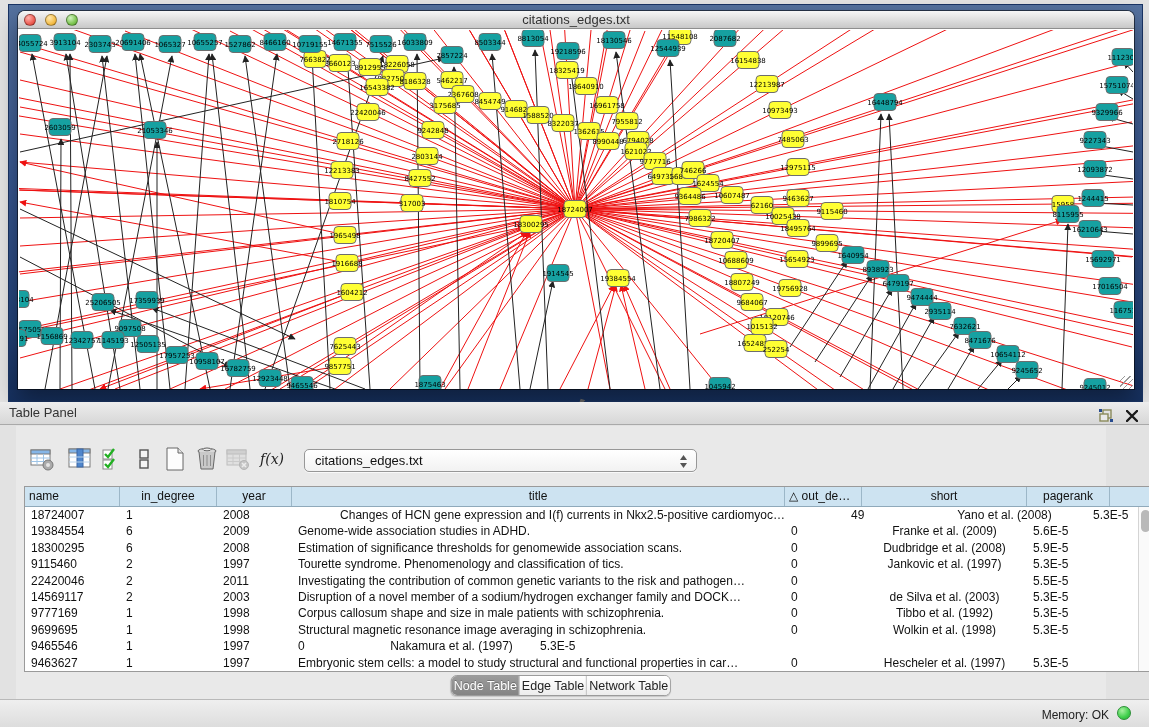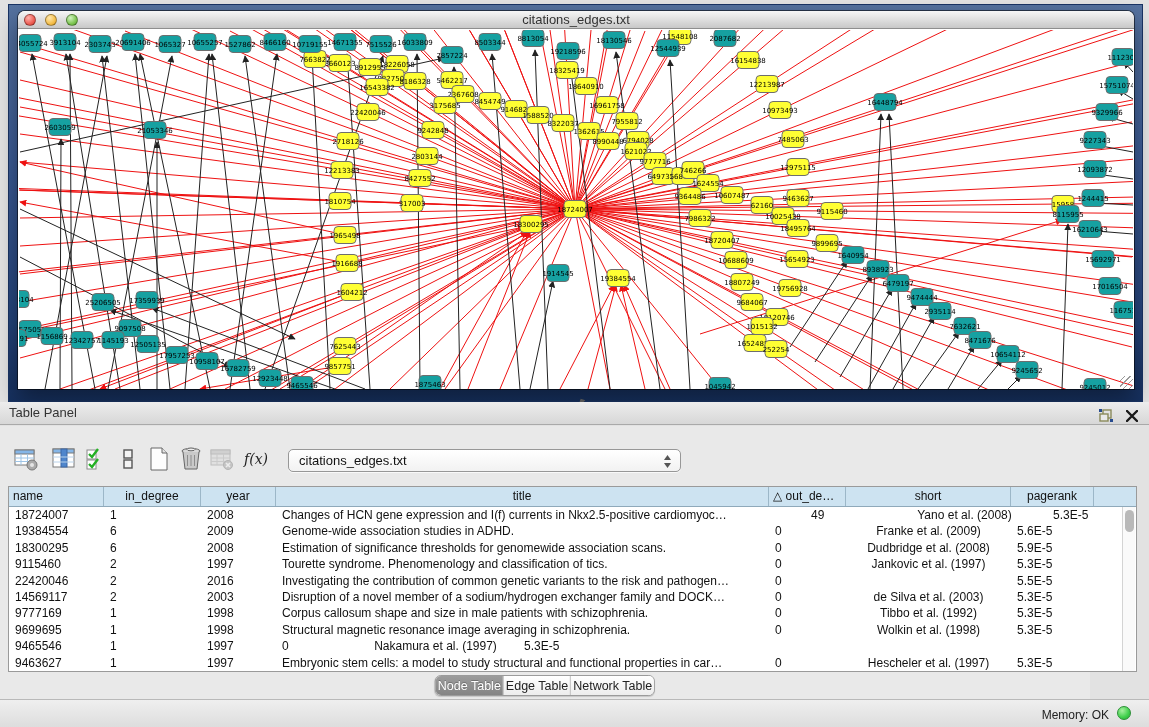--- a/index.html
+++ b/index.html
@@ -20,21 +20,21 @@
   .grip{position:absolute;right:1px;bottom:0;width:13px;height:13px;
     background:repeating-linear-gradient(135deg,transparent 0 3px,#9a9a9a 3px 4px)}
   .cursor{position:absolute;left:571px;top:396px;width:0;height:0;border-left:5px solid #555;
     border-right:5px solid transparent;border-bottom:9px solid transparent;transform:rotate(18deg)}
   
   .tphead{position:absolute;left:0;top:402px;width:1149px;height:23px;
     background:linear-gradient(#ededed,#d7d7d7);border-bottom:1px solid #a9a9a9;
     font-size:13px;line-height:22px;color:#333;padding-left:9px}
   .tphead .ficon{position:absolute;right:36px;top:5px}
   .tphead .xicon{position:absolute;right:11px;top:5px;cursor:default}
-  .tpbody{position:absolute;left:0;top:426px;width:1090px;height:273px;background:#e9e9e9}
+  .tpbody{position:absolute;left:16px;top:426px;width:1090px;height:273px;background:#e9e9e9}
   .toolbtn{position:absolute;top:20px;width:26px;height:26px;display:inline-block}
   .combo{position:absolute;left:288px;top:23px;width:393px;height:23px;border:1px solid #979797;
     border-radius:5px;background:linear-gradient(#ffffff,#f2f2f2);font-size:13px;line-height:21px;
     color:#111;padding-left:10px;box-shadow:0 1px 0 rgba(255,255,255,.7)}
   .combo .steppers{position:absolute;right:8px;top:4px}
   
   .dtable{position:absolute;left:8px;top:60px;width:1129px;height:186px;background:#fff;border:1px solid #9a9a9a}
   .thead{display:flex;height:20px;background:#cde3f1;border-bottom:1px solid #8fa9ba}
   .th{font-size:12px;line-height:19px;color:#111;border-right:1px solid #9cb7c8;overflow:hidden;white-space:nowrap;padding:0 4px;flex:0 0 auto}
   .tbody{position:absolute;left:0;top:20px;width:1114px;height:164px;overflow:hidden}
@@ -672,21 +672,21 @@
         <div class="th" style="width: 493px; text-align: center;">title</div>
         <div class="th" style="width: 77px; text-align: left;">△ out_de…</div>
         <div class="th" style="width: 165px; text-align: center;">short</div>
         <div class="th" style="width: 83px; text-align: center;">pagerank</div>
       </div>
     <div class="tbody">
         <div class="tr">
           <div class="td" style="width: 95px; text-align: left;">18724007</div>
           <div class="td" style="width: 97px; text-align: left;">1</div>
           <div class="td" style="width: 75px; text-align: left;">2008</div>
-          <div class="td" style="width: 493px; text-align: left;">Changes of HCN gene expression and I(f) currents in Nkx2.5-positive cardiomyoc…</div>
+          <div class="td" style="width: 493px; text-align: center; margin-left: 24px;">Changes of HCN gene expression and I(f) currents in Nkx2.5-positive cardiomyoc…</div>
           <div class="td" style="width: 77px; text-align: left; margin-left: 36px;">49</div>
           <div class="td" style="width: 165px; text-align: center;">Yano et al. (2008)</div>
           <div class="td" style="width: 83px; text-align: left;">5.3E-5</div>
         </div>
         <div class="tr">
           <div class="td" style="width: 95px; text-align: left;">19384554</div>
           <div class="td" style="width: 97px; text-align: left;">6</div>
           <div class="td" style="width: 75px; text-align: left;">2009</div>
           <div class="td" style="width: 493px; text-align: left;">Genome-wide association studies in ADHD.</div>
           <div class="td" style="width: 77px; text-align: left;">0</div>
@@ -707,21 +707,21 @@
           <div class="td" style="width: 97px; text-align: left;">2</div>
           <div class="td" style="width: 75px; text-align: left;">1997</div>
           <div class="td" style="width: 493px; text-align: left;">Tourette syndrome. Phenomenology and classification of tics.</div>
           <div class="td" style="width: 77px; text-align: left;">0</div>
           <div class="td" style="width: 165px; text-align: center;">Jankovic et al. (1997)</div>
           <div class="td" style="width: 83px; text-align: left;">5.3E-5</div>
         </div>
         <div class="tr">
           <div class="td" style="width: 95px; text-align: left;">22420046</div>
           <div class="td" style="width: 97px; text-align: left;">2</div>
-          <div class="td" style="width: 75px; text-align: left;">2016</div>
+          <div class="td" style="width: 75px; text-align: left;">2011</div>
           <div class="td" style="width: 493px; text-align: left;">Investigating the contribution of common genetic variants to the risk and pathogen…</div>
           <div class="td" style="width: 77px; text-align: left;">0</div>
           <div class="td" style="width: 165px; text-align: center; margin-top: 44px;">Stergiakouli et al. (2012)</div>
           <div class="td" style="width: 83px; text-align: left;">5.5E-5</div>
         </div>
         <div class="tr">
           <div class="td" style="width: 95px; text-align: left;">14569117</div>
           <div class="td" style="width: 97px; text-align: left;">2</div>
           <div class="td" style="width: 75px; text-align: left;">2003</div>
           <div class="td" style="width: 493px; text-align: left;">Disruption of a novel member of a sodium/hydrogen exchanger family and DOCK…</div>

